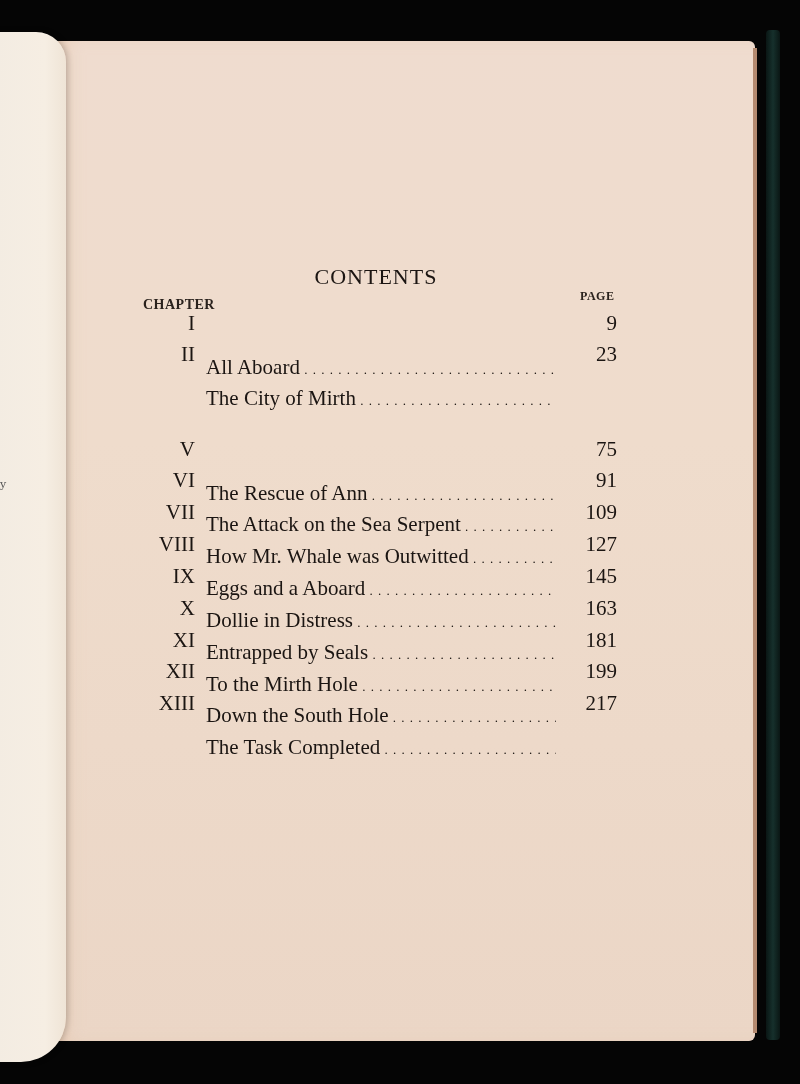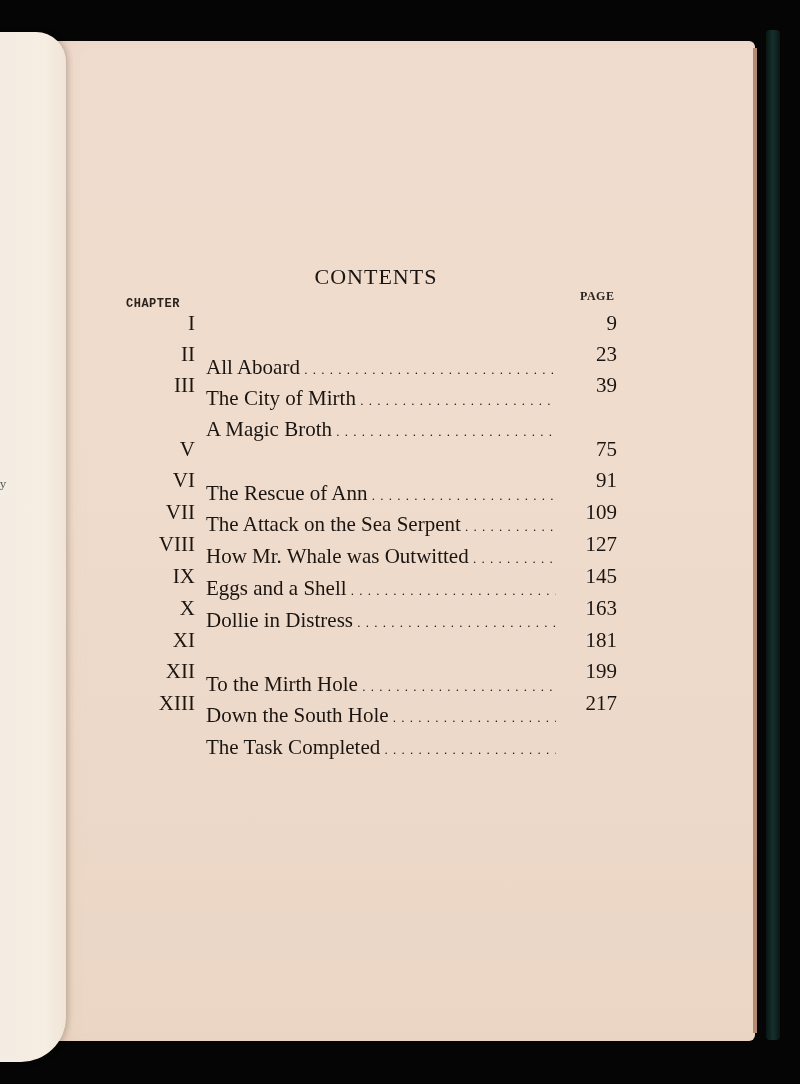--- a/index.html
+++ b/index.html
@@ -5,21 +5,21 @@
   html, body { margin:0; padding:0; }
   body { width:800px; height:1084px; background:#050505; position:relative; overflow:hidden; font-family:"DejaVu Serif", serif; }
   .cover-edge { position:absolute; left:766px; top:30px; width:14px; height:1010px; background:linear-gradient(90deg,#0a1614,#16302c 50%,#0a1614); border-radius:4px; }
   .page { position:absolute; left:55px; top:41px; width:700px; height:1000px; background:linear-gradient(180deg,#efdccf 0%,#efdccc 40%,#ebd6c6 100%); border-radius:0 6px 6px 0; box-shadow: inset 18px 0 20px -10px rgba(225,190,160,0.6); }
   .page-edge { position:absolute; left:753px; top:48px; width:4px; height:985px; background:#b48a70; }
   .left-page { position:absolute; left:-4px; top:32px; width:70px; height:1030px; background:linear-gradient(90deg,#f3ece2,#f6eee3 70%,#efe4d6); border-radius:0 30px 45px 0; box-shadow: 2px 0 6px rgba(0,0,0,0.2); }
   .left-mark { position:absolute; left:0px; top:478px; font-size:11px; color:#555; }
   .toc { position:absolute; left:0; top:0; width:800px; height:1084px; }
   .title { position:absolute; left:0; width:800px; top:264px; text-align:center; font-size:22px; letter-spacing:1px; color:#1b1512; font-family:"Liberation Serif", serif; padding-left:-20px; }
   .title span { position:relative; left:-24px; }
-  .hdr-chapter { position:absolute; left:126px; top:297px; font-size:12px; font-weight:bold; color:#2a221d; font-family:Liberation Mono, monospace; letter-spacing:0.5px; }
+  .hdr-chapter { position:absolute; left:143px; top:297px; font-size:14px; font-weight:bold; color:#2a221d; font-family:Liberation Serif, serif; letter-spacing:0.5px; }
   .hdr-page { position:absolute; left:580px; top:289px; font-size:12px; font-weight:bold; color:#2a221d; font-family:"Liberation Serif", serif; letter-spacing:0.5px; }
   .row { position:absolute; left:0; height:30px; width:800px; font-family:"Liberation Serif", serif; font-size:21px; color:#1b1512; }
   .row .num { position:absolute; right:605px; text-align:right; width:80px; }
   .row .label { position:absolute; left:206px; width:350px; white-space:nowrap; overflow:hidden;margin-top:44px; }
   .row .label::after { content:" . . . . . . . . . . . . . . . . . . . . . . . . . . . . . . . . . . . . . . . . . . . . . . . . . . . ."; font-size:13px; letter-spacing:1px; }
   .row .pg { position:absolute; right:183px; text-align:right; width:50px; }
 </style>
 </head>
 <body>
 
@@ -37,52 +37,48 @@
   <div class="row" style="top:311px">
       <span class="num">I</span>
       <span class="label">All Aboard</span>
       <span class="pg">9</span>
     </div>
   <div class="row" style="top:342px">
       <span class="num">II</span>
       <span class="label">The City of Mirth</span>
       <span class="pg">23</span>
     </div>
-  <div class="row" style="top:373px">
-      <span class="num">III</span>
-      <span class="label">A Magic Broth</span>
-      <span class="pg">39</span>
-    </div>
   <div class="row" style="top:437px">
       <span class="num">V</span>
       <span class="label">The Rescue of Ann</span>
       <span class="pg">75</span>
     </div>
   <div class="row" style="top:468px">
       <span class="num">VI</span>
       <span class="label">The Attack on the Sea Serpent</span>
       <span class="pg">91</span>
     </div>
   <div class="row" style="top:500px">
       <span class="num">VII</span>
       <span class="label">How Mr. Whale was Outwitted</span>
       <span class="pg">109</span>
     </div>
   <div class="row" style="top:532px">
       <span class="num">VIII</span>
-      <span class="label">Eggs and a Shell</span>
+      <span class="label">Eggs and a Aboard</span>
       <span class="pg">127</span>
     </div>
   <div class="row" style="top:564px">
       <span class="num">IX</span>
       <span class="label">Dollie in Distress</span>
       <span class="pg">145</span>
     </div>
   <div class="row" style="top:596px">
       <span class="num">X</span>
+      <span class="label">Entrapped by Seals</span>
       <span class="pg">163</span>
     </div>
   <div class="row" style="top:628px">
       <span class="num">XI</span>
       <span class="label">To the Mirth Hole</span>
       <span class="pg">181</span>
     </div>
   <div class="row" style="top:659px">
       <span class="num">XII</span>
       <span class="label">Down the South Hole</span>

